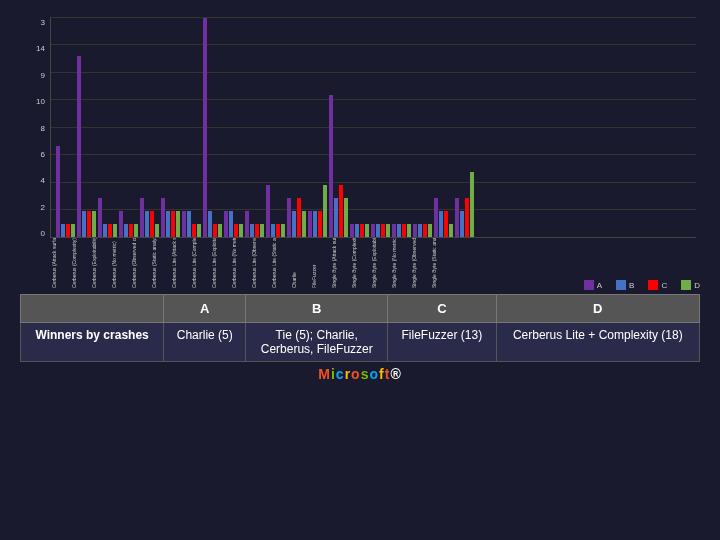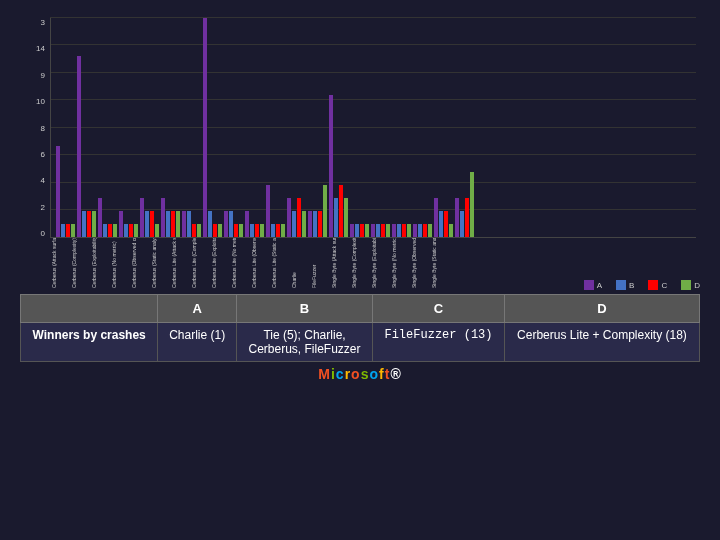--- a/index.html
+++ b/index.html
@@ -400,24 +400,24 @@
       <th></th>
       <th>A</th>
       <th>B</th>
       <th>C</th>
       <th>D</th>
     </tr>
   </thead>
   <tbody id="table-body">
   <tr>
         <td class="winners-label">Winners by crashes</td>
-        <td style="white-space: pre-line;">Charlie (1)</td>
+        <td style="white-space: pre-line;">Charlie (5)</td>
         <td style="white-space: pre-line;">Tie (5); Charlie,
 Cerberus, FileFuzzer</td>
-        <td style="white-space: pre-line; font-family: Liberation Mono, monospace;">FileFuzzer (13)</td>
+        <td style="white-space: pre-line;">FileFuzzer (13)</td>
         <td style="white-space: pre-line;">Cerberus Lite + Complexity (18)</td>
       </tr>
     </tbody>
 </table>
 
 <div class="microsoft-logo ms-colors">
   <span class="ms-red">M</span><span class="ms-green">i</span><span class="ms-blue">c</span><span class="ms-yellow">r</span><span class="ms-red">o</span><span class="ms-green">s</span><span class="ms-blue">o</span><span class="ms-yellow">f</span><span class="ms-red">t</span><span style="color:#fff;">®</span>
 </div>
 
 </body></html>

